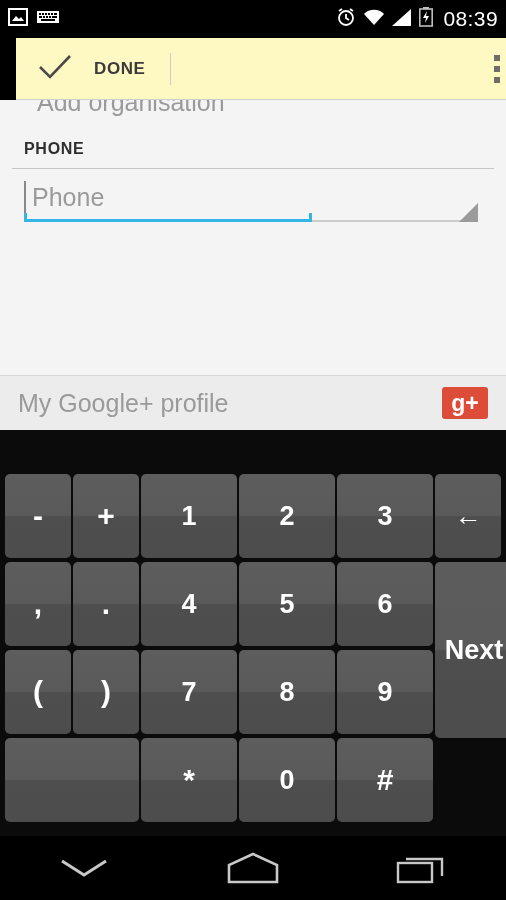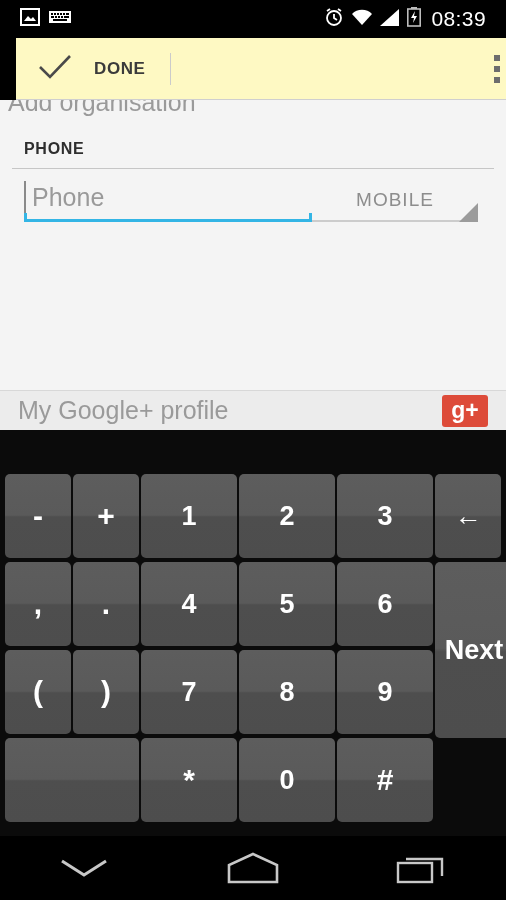--- a/index.html
+++ b/index.html
@@ -7,21 +7,21 @@
   body {
     font-family:"Liberation Sans", sans-serif;
     background:#000;
     overflow:hidden;
     position:relative;
   }
 
   
   .statusbar{
     position:absolute; left:0; top:0; width:506px; height:38px;
-    background:#000; display:flex; align-items:center; padding:0 20px;
+    background:#000; display:flex; align-items:center; padding:0 8px;
   }
   .sb-left{ display:flex; align-items:center; gap:9px; }
   .sb-right{ margin-left:auto; display:flex; align-items:center; gap:7px; }
   .sb-time{ color:#fff; font-size:21px; letter-spacing:.4px; padding-left:3px;}
   .ico{ display:block; }
 
   
   .actionbar{
     position:absolute; left:16px; top:38px; width:506px; height:62px;
     background:#fef9c3; display:flex; align-items:center;
@@ -32,21 +32,21 @@
   .ab-divider{ width:1px; height:32px; background:#cbcbcb; margin-left:24px;}
   .overflow{ margin-left:auto; margin-right:22px; display:flex; flex-direction:column; gap:5px; }
   .overflow i{ display:block; width:6px; height:6px; background:#6d6d6d; }
 
   
   .content{
     position:absolute; left:0; top:100px; width:506px; height:330px;
     background:#f4f4f4; overflow:hidden;
   }
   .org-row{
-    font-size:25px; color:#9a9a9a; padding-left:8px;
+    font-size:25px; color:#9a9a9a; padding-left:37px;
     margin-top:-12px; height:34px; overflow:hidden;
   }
   .section-title{
     font-size:16px; font-weight:bold; color:#2e2e2e;
     padding:18px 0 10px 24px; letter-spacing:.7px;
   }
   .rule{ height:1px; background:#c6c6c6; margin:0 12px; }
   .phone-row{ display:flex; align-items:flex-end; padding:0 12px; margin-top:6px;}
   .phone-field{ flex:0 0 300px; position:relative; padding:0 0 6px 12px; }
   .caret{
@@ -67,21 +67,21 @@
     position:absolute; right:0; bottom:0; width:0; height:0;
     border-left:19px solid transparent; border-bottom:19px solid #9b9b9b;
   }
   .addfield-wrap{ text-align:center; margin-top:36px; }
   .addfield-btn{
     display:inline-block; background:#d2d2d2; border:1px solid #b4b4b4;
     border-radius:2px; font-size:25px; color:#1c1c1c;
     padding:12px 26px 14px 26px;
   }
   .gplus-strip{
-    position:absolute; left:0; bottom:0; width:506px; height:40px;
+    position:absolute; left:0; bottom:0; width:506px; height:55px;
     background:#ececec; border-top:1px solid #d8d8d8;
     display:flex; align-items:center; padding:0 18px;
   }
   .gplus-label{ font-size:25px; color:#9a9a9a; }
   .gplus-badge{
     margin-left:auto; width:46px; height:32px; background:#dd4b39;
     border-radius:3px; color:#fff; font-size:23px; font-weight:bold;
     display:flex; align-items:center; justify-content:center;
   }
 
@@ -191,21 +191,20 @@
   <div class="section-title">PHONE</div>
   <div class="rule"></div>
 
   <div class="phone-row">
     <div class="phone-field">
       <span class="caret"></span>
       <div class="phone-placeholder">Phone</div>
       <div class="underline-focus"></div>
     </div>
     <div class="type-spinner">
-      <div class="type-label">MOBILE</div>
       <div class="underline-plain">
         <span class="spinner-tri"></span>
       </div>
     </div>
   </div>
 
 
   <div class="gplus-strip">
     <span class="gplus-label">My Google+ profile</span>
     <span class="gplus-badge">g+</span>

